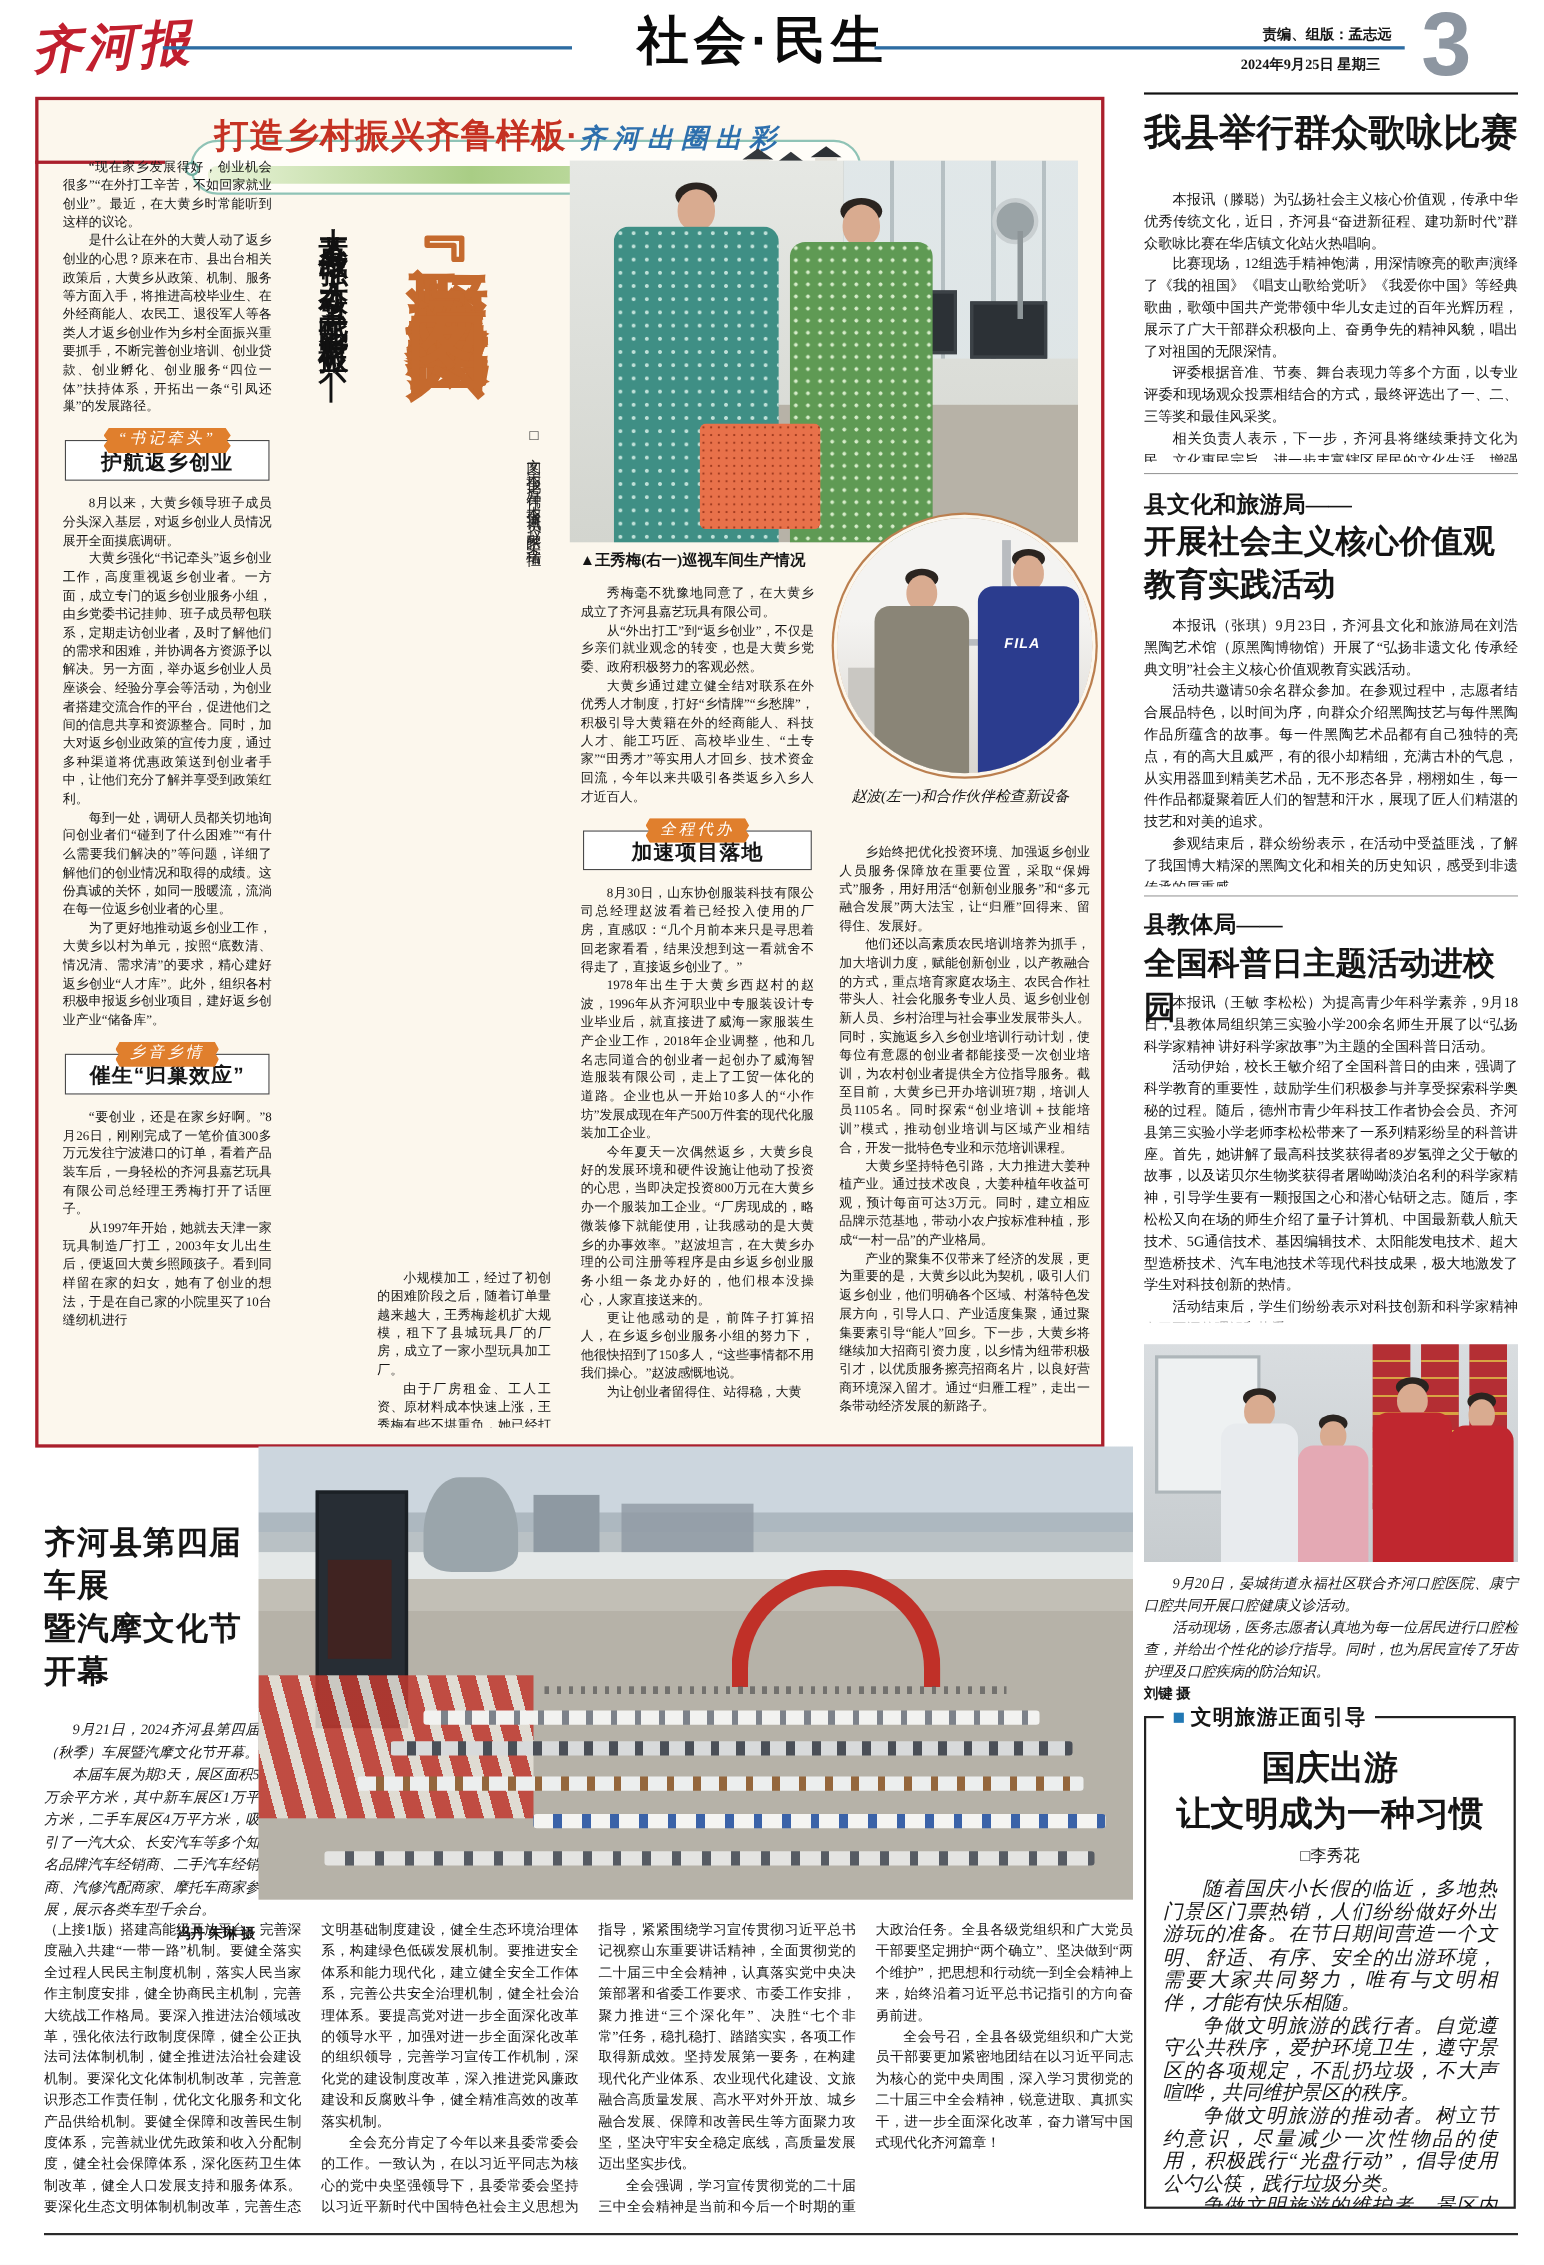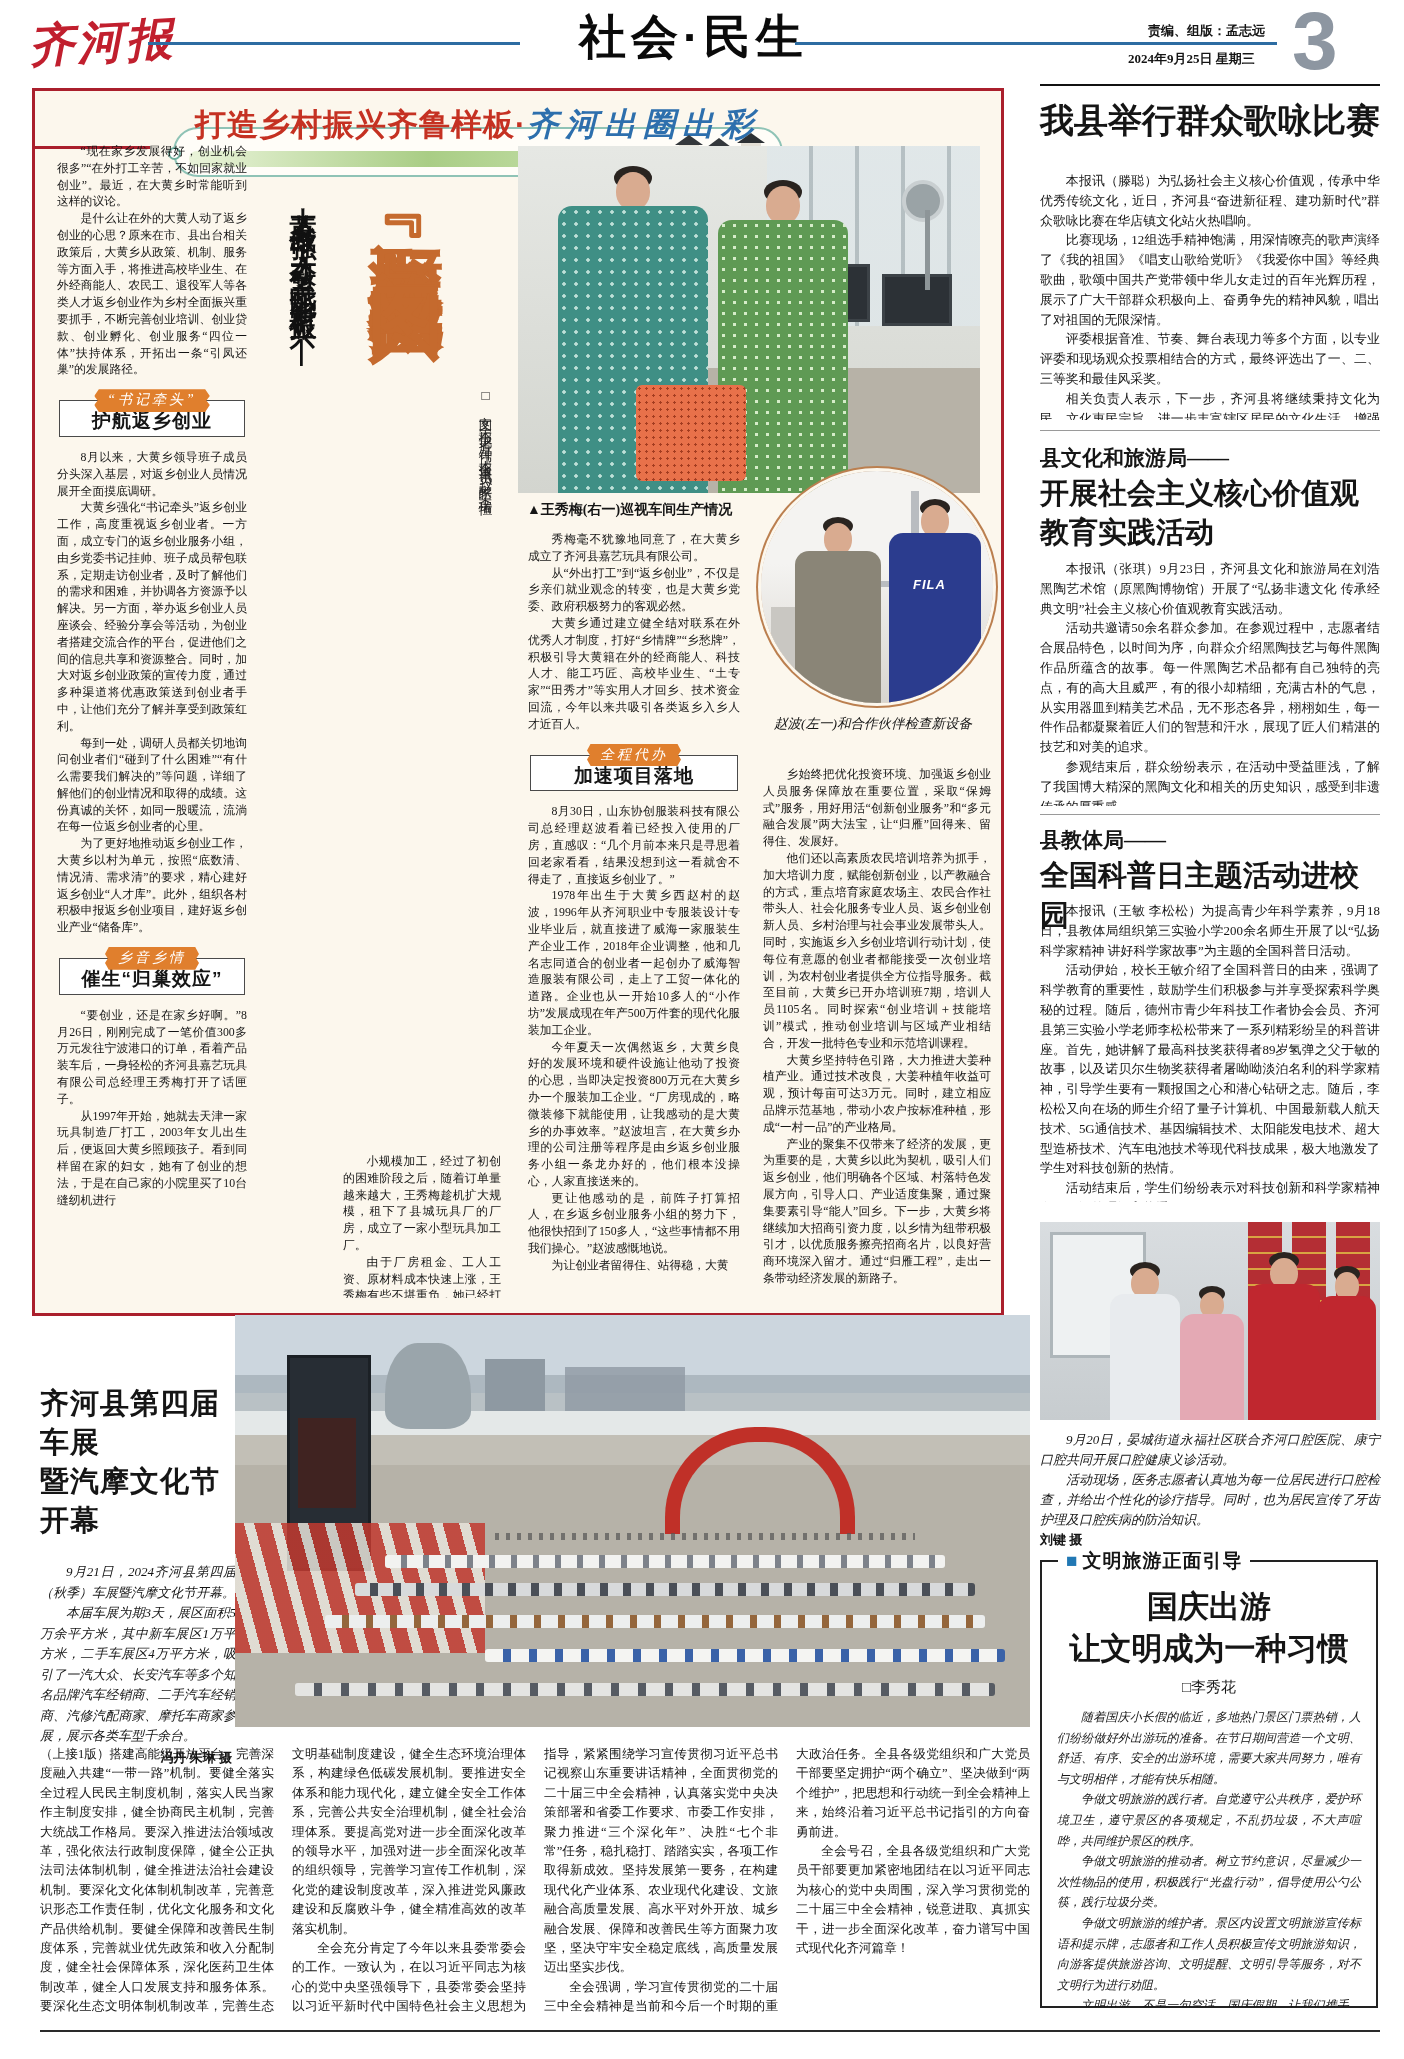--- a/index.html
+++ b/index.html
@@ -27,21 +27,21 @@
 
   #feature-connector{position:absolute;left:-3px;top:55px;width:118px;height:3px;background:#aa1f2c;}
   #banner{position:absolute;left:96px;top:4px;width:690px;height:90px;}
   #banner-pill{position:absolute;left:42px;top:32px;width:606px;height:46px;border:2px solid #8fc3b6;
            border-radius:26px;background:#fffdf8;}
   #banner-streak{position:absolute;left:14px;top:22px;right:60px;height:16px;border-radius:8px;
            background:linear-gradient(90deg,#eaf4da, #a9cd85 45%, #c9e2ae 80%, #e8f2da);}
   .pill-dot{position:absolute;top:18px;width:9px;height:9px;border-radius:50%;background:#fff;border:2px solid #6fae9f;}
   #banner-text{position:absolute;left:64px;top:8px;white-space:nowrap;}
   #banner-red{font-family:"Liberation Sans",sans-serif;font-weight:900;font-size:31px;color:#c53122;letter-spacing:1px;}
-  #banner-blue{font-family:"DejaVu Serif",serif;font-weight:bold;font-style:italic;font-size:32px;
+  #banner-blue{font-family:"DejaVu Serif",serif;font-weight:bold;font-style:italic;font-size:24px;
            color:#2d6fad;letter-spacing:7px;}
   #banner-village{position:absolute;right:46px;top:30px;}
 
   #col1{position:absolute;left:22px;top:52px;width:190px;height:1152px;overflow:hidden;}
   .subbox{position:relative;border:1px solid #4a4a4a;background:#fff;margin:22px 2px 12px;
           padding:12px 2px 6px;text-align:center;}
   .subbox .sub-title{font-family:"Liberation Sans",sans-serif;font-weight:bold;font-size:19px;letter-spacing:1px;}
   .ribbon{position:absolute;top:-12px;left:50%;transform:translateX(-50%);background:#e07f2d;color:#fff;
           font-style:italic;font-size:14px;padding:3px 13px;white-space:nowrap;letter-spacing:3px;
           clip-path:polygon(4% 0,96% 0,100% 30%,97% 50%,100% 70%,96% 100%,4% 100%,0 70%,3% 50%,0 30%);}
@@ -126,21 +126,21 @@
         font-size:13px;line-height:20px;}
   #sb-photo-credit{text-align:left;font-style:normal;font-weight:bold;padding-right:2px;}
 
   #sb-box{position:absolute;left:1040px;top:1560px;width:334px;height:444px;border:2px solid #222;background:#fff;}
   #sb-box-label{position:absolute;top:-14px;left:16px;background:#fff;padding:0 8px;
         font-family:"Liberation Sans",sans-serif;font-weight:bold;font-size:19px;letter-spacing:1px;}
   #sb-box-label .sq{color:#2178b4;margin-right:4px;}
   .sb-box-title{text-align:center;font-weight:900;font-size:31px;line-height:42px;font-family:"Liberation Serif",serif;}
   #sb-box-title1{margin-top:24px;}
   #sb-box-byline{text-align:center;font-size:15px;margin-top:8px;}
-  #sb-box-body{padding:10px 15px 0;font-style:italic;font-size:12px;line-height:20.6px;height:300px;overflow:hidden;}
+  #sb-box-body{padding:10px 15px 0;font-style:italic;font-size:18px;line-height:20.6px;height:300px;overflow:hidden;}
 
   
   #continuation{position:absolute;left:40px;top:1745px;width:990px;height:278px;overflow:hidden;
         column-count:4;column-gap:18px;column-fill:auto;font-size:12.6px;line-height:19.4px;}
   #continuation p:first-child{text-indent:0;}
   #bottom-rule{position:absolute;left:40px;top:2030px;width:1340px;height:2px;background:#2a2a2a;}
 </style>
 </head>
 <body>
 

